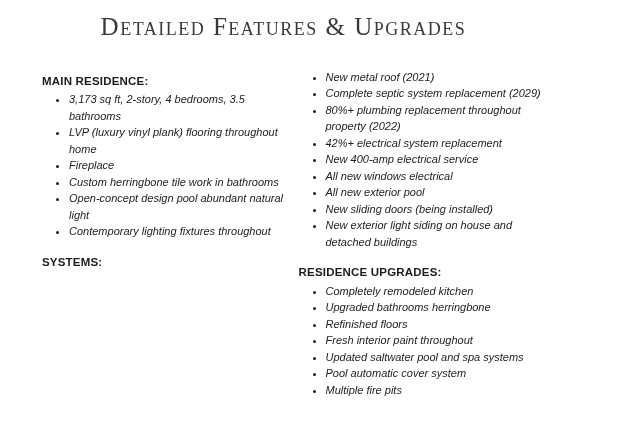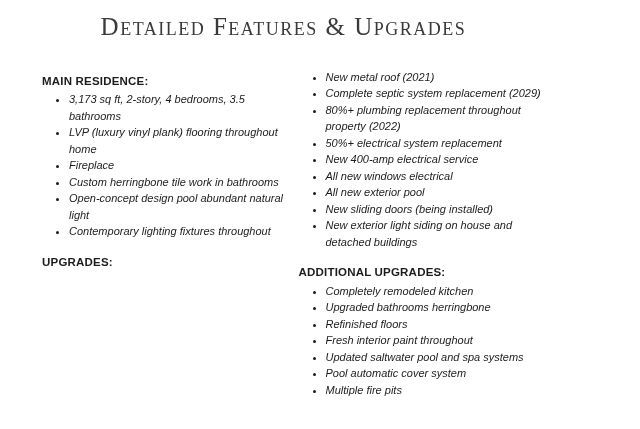--- a/index.html
+++ b/index.html
@@ -73,39 +73,39 @@
           <ul class="list">
             <li>3,173 sq ft, 2-story, 4 bedrooms, 3.5 bathrooms</li>
             <li>LVP (luxury vinyl plank) flooring throughout home</li>
             <li>Fireplace</li>
             <li>Custom herringbone tile work in bathrooms</li>
             <li>Open-concept design pool abundant natural light</li>
             <li>Contemporary lighting fixtures throughout</li>
           </ul>
         </section>
         <section class="section">
-          <h2 class="heading">UPGRADES:</h2>
+          <h2 class="heading">SYSTEMS:</h2>
         </section>
       </div>
     <div class="col">
         <section class="section">
           <ul class="list">
             <li>New metal roof (2021)</li>
             <li>Complete septic system replacement (2029)</li>
             <li>80%+ plumbing replacement throughout property (2022)</li>
-            <li>50%+ electrical system replacement</li>
+            <li>42%+ electrical system replacement</li>
             <li>New 400-amp electrical service</li>
             <li>All new windows electrical</li>
             <li>All new exterior pool</li>
             <li>New sliding doors (being installed)</li>
             <li>New exterior light siding on house and detached buildings</li>
           </ul>
         </section>
         <section class="section">
-          <h2 class="heading">ADDITIONAL UPGRADES:</h2>
+          <h2 class="heading">RESIDENCE UPGRADES:</h2>
           <ul class="list">
             <li>Completely remodeled kitchen</li>
             <li>Upgraded bathrooms herringbone</li>
             <li>Refinished floors</li>
             <li>Fresh interior paint throughout</li>
             <li>Updated saltwater pool and spa systems</li>
             <li>Pool automatic cover system</li>
             <li>Multiple fire pits</li>
           </ul>
         </section>

